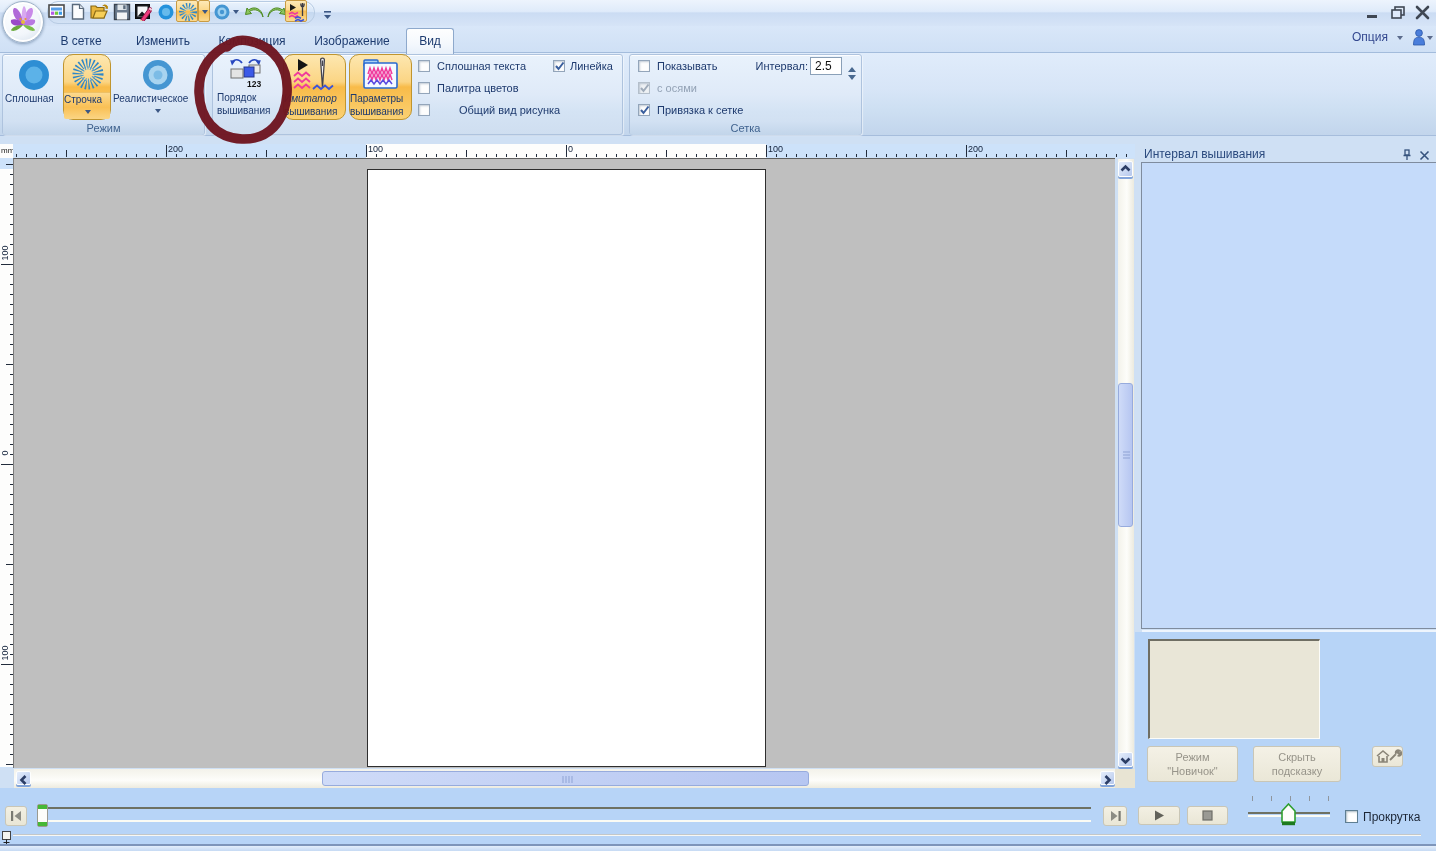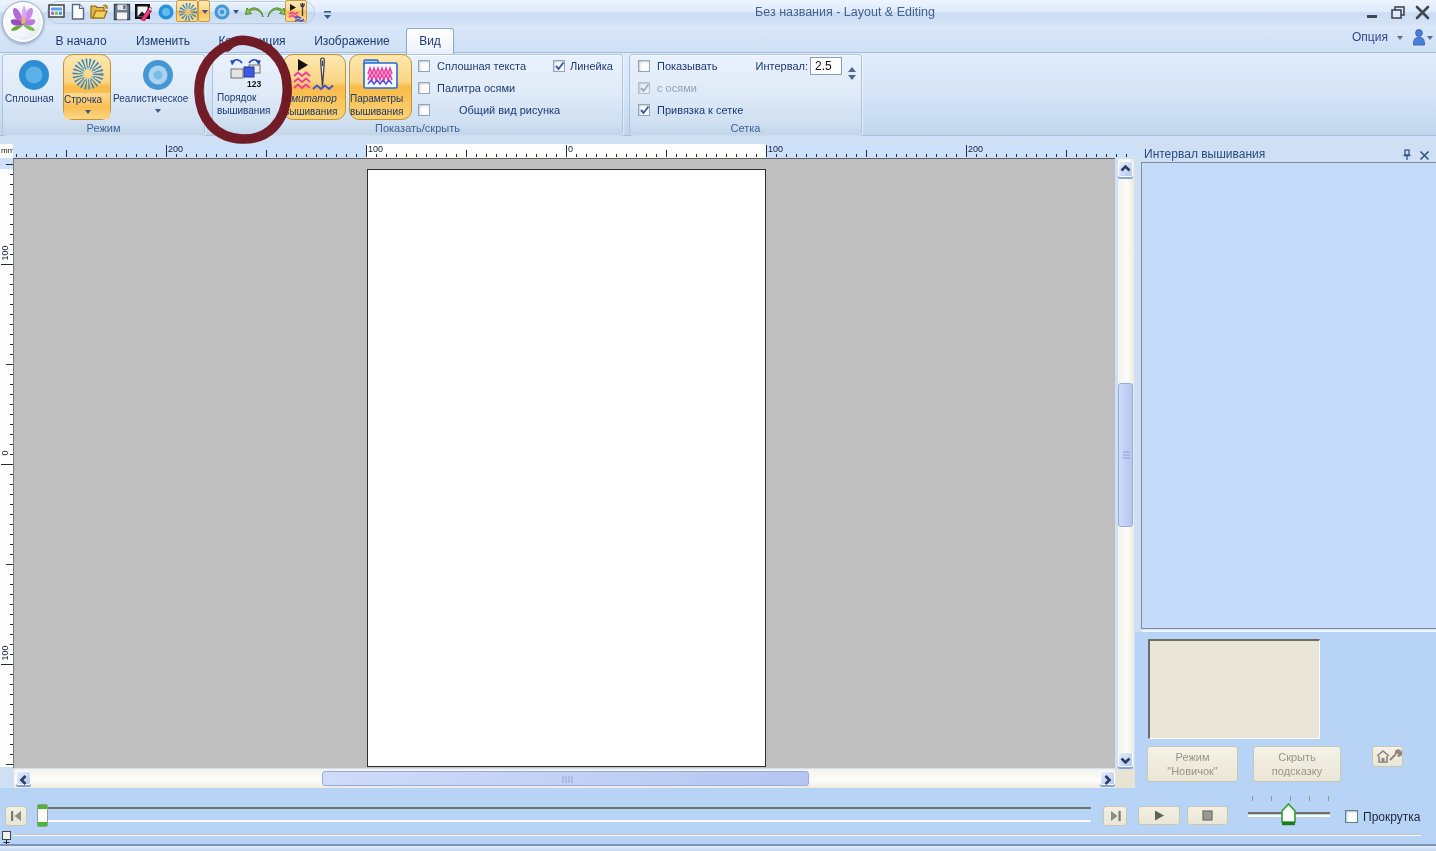--- a/index.html
+++ b/index.html
@@ -110,21 +110,20 @@
   .plain-cb { position:absolute; width:13px; height:13px; background:#fff; border:1px solid #5e7e92;
     box-shadow:inset 1px 1px 2px rgba(90,120,140,.5); }
 </style>
 </head>
 <body>
 
 <div class="app">
 
   <div class="abs titlebar"></div>
 
-  <div class="abs title-text">Без названия - Layout &amp; Editing</div>
 
   <div class="abs winbtn" style="left:1362px; width:20px;">
     <svg width="20" height="17">
         <rect x="5" y="11" width="10" height="3" fill="#3f4753"></rect>
       </svg>
   </div>
   <div class="abs winbtn" style="left:1388px; width:20px;">
     <svg width="20" height="17">
       <rect x="7" y="3" width="9" height="8" fill="none" stroke="#3f4753" stroke-width="1.6"></rect>
       <rect x="4" y="6" width="9" height="8" fill="#dfeafa" stroke="#3f4753" stroke-width="1.6"></rect>
@@ -239,21 +238,21 @@
         <path d="M0 2 C-5 8 -11 9 -12 7 C-10 3 -4 2 0 2 Z" fill="#6aaa3c"></path>
         <path d="M0 2 C5 8 11 9 12 7 C10 3 4 2 0 2 Z" fill="#7cbc4a"></path>
         <circle cx="0" cy="-1" r="2" fill="#e8b83c"></circle>
         <circle cx="-2.5" cy="-4" r="1.1" fill="#e89a2c"></circle>
         <circle cx="2.5" cy="-4" r="1.1" fill="#e89a2c"></circle>
       </g>
     </svg>
   </div>
 
   <div class="abs tabrow"></div>
-  <div class="abs tab" style="left:50px; width:62px;">В начало</div>
+  <div class="abs tab" style="left:50px; width:62px;">В сетке</div>
   <div class="abs tab" style="left:130px; width:66px;">Изменить</div>
   <div class="abs tab" style="left:212px; width:80px;">Композиция</div>
   <div class="abs tab" style="left:306px; width:92px;">Изображение</div>
   <div class="abs tab-active" style="left:406px; width:48px;">Вид</div>
 
   <div class="abs opt-label" style="left:1352px; top:30px;">Опция</div>
   <div class="abs" style="left:1397px; top:36px;">
       <div class="caret-down" style="border-top-color:#5b6b8c;"></div>
     </div>
   <div class="abs" style="left:1412px; top:29px;">
@@ -294,21 +293,20 @@
     <svg width="32" height="32" style="position:absolute;left:29px;top:4px;">
       <circle cx="16" cy="16" r="15" fill="#4596d2"></circle>
       <circle cx="16" cy="16" r="9.5" fill="#a8d4f0"></circle>
       <circle cx="16" cy="16" r="4.5" fill="#7cbce6"></circle>
     </svg>
     <div class="bigbtn-label" style="top:38px;">Реалистическое</div>
     <div class="caret-down" style="position:absolute; left:41.5px; top:54px;"></div>
   </div>
 
   <div class="abs rgroup" style="left:212px; top:54px; width:411px;"></div>
-  <div class="abs rgroup-label" style="left:213px; top:121px; width:409px;">Показать/скрыть</div>
 
   <div class="abs" style="left:217px; top:54px; width:63px; height:66px;">
     <svg width="46" height="34" style="position:absolute;left:9px;top:2px;">
       <path d="M16 7 C13 2.5 8 3 6.5 6.5" fill="none" stroke="#2848c0" stroke-width="1.7"></path>
       <path d="M4.2 4.2 L9.5 4.6 L6 9.4 Z" fill="#2848c0"></path>
       <path d="M23 7 C26 2.5 31 3 32.5 6.5" fill="none" stroke="#2848c0" stroke-width="1.7"></path>
       <path d="M34.8 4.2 L29.5 4.6 L33 9.4 Z" fill="#2848c0"></path>
       <rect x="23" y="9" width="11" height="8" fill="#ececec" stroke="#707070" stroke-width="1"></rect>
       <rect x="18" y="11" width="10" height="10" fill="#3c5ae8" stroke="#24348c" stroke-width="1"></rect>
       <rect x="5" y="13" width="12" height="9" fill="#e4e4e4" stroke="#707070" stroke-width="1"></rect>
@@ -340,21 +338,21 @@
       </g>
       <path d="M6 27 L9 23 L12 27 L15 23 L18 27 L21 23 L24 27 L27 23 L30 27" stroke="#5a4ae0" stroke-width="1.5" fill="none"></path>
     </svg>
     <div class="bigbtn-label" style="top:38px;">Параметры</div>
     <div class="bigbtn-label" style="top:51px;">вышивания</div>
   </div>
 
   <div class="rcb" style="left:418px; top:60px;"></div>
   <div class="abs cb-label" style="left:437px; top:60px;">Сплошная текста</div>
   <div class="rcb" style="left:418px; top:82px;"></div>
-  <div class="abs cb-label" style="left:437px; top:82px;">Палитра осями</div>
+  <div class="abs cb-label" style="left:437px; top:82px;">Палитра цветов</div>
   <div class="rcb" style="left:418px; top:104px;"></div>
   <div class="abs cb-label" style="left:459px; top:104px;">Общий вид рисунка</div>
 
   <div class="rcb" style="left:553px; top:60px;">
     <svg width="12" height="13">
         <path d="M2 6 L4.5 9 L9.5 2.5" stroke="#3a5f9e" stroke-width="2" fill="none"></path>
       </svg>
   </div>
   <div class="abs cb-label" style="left:570px; top:60px;">Линейка</div>
 

